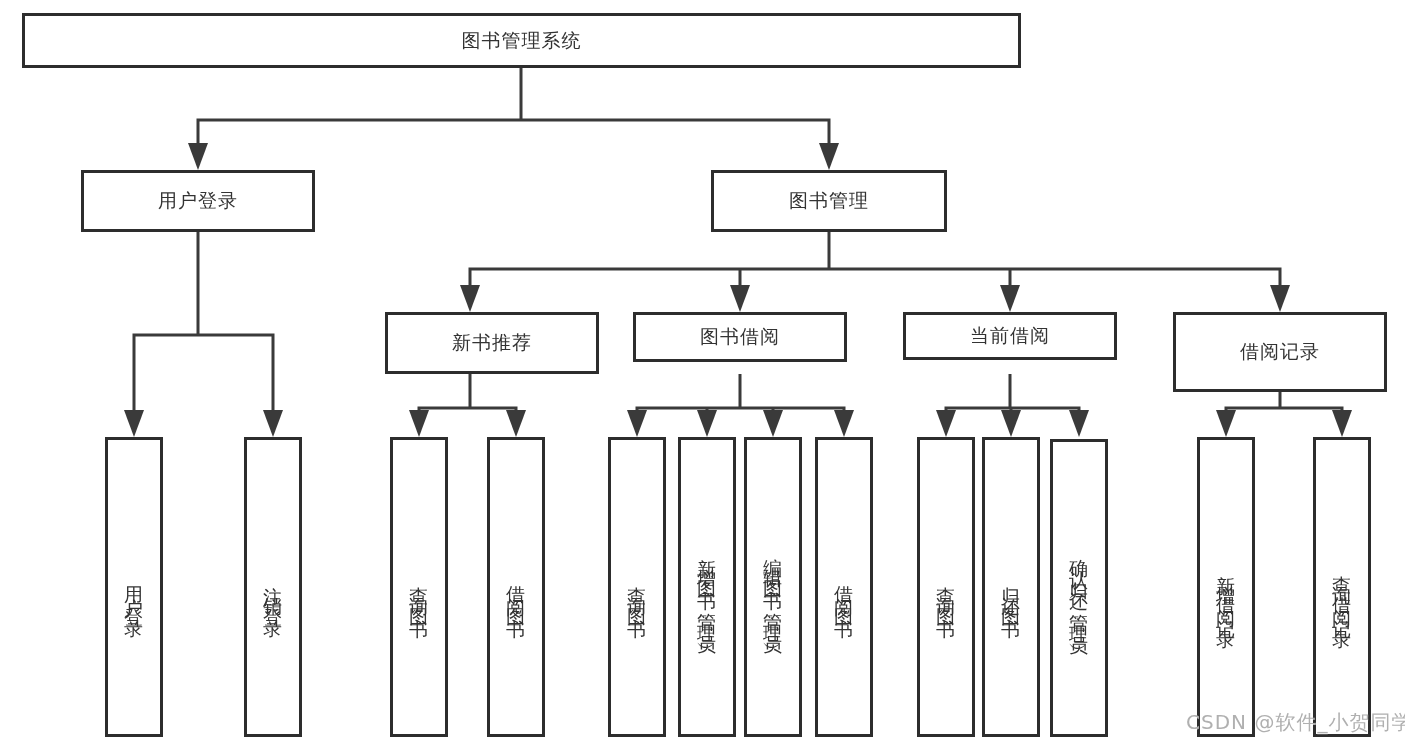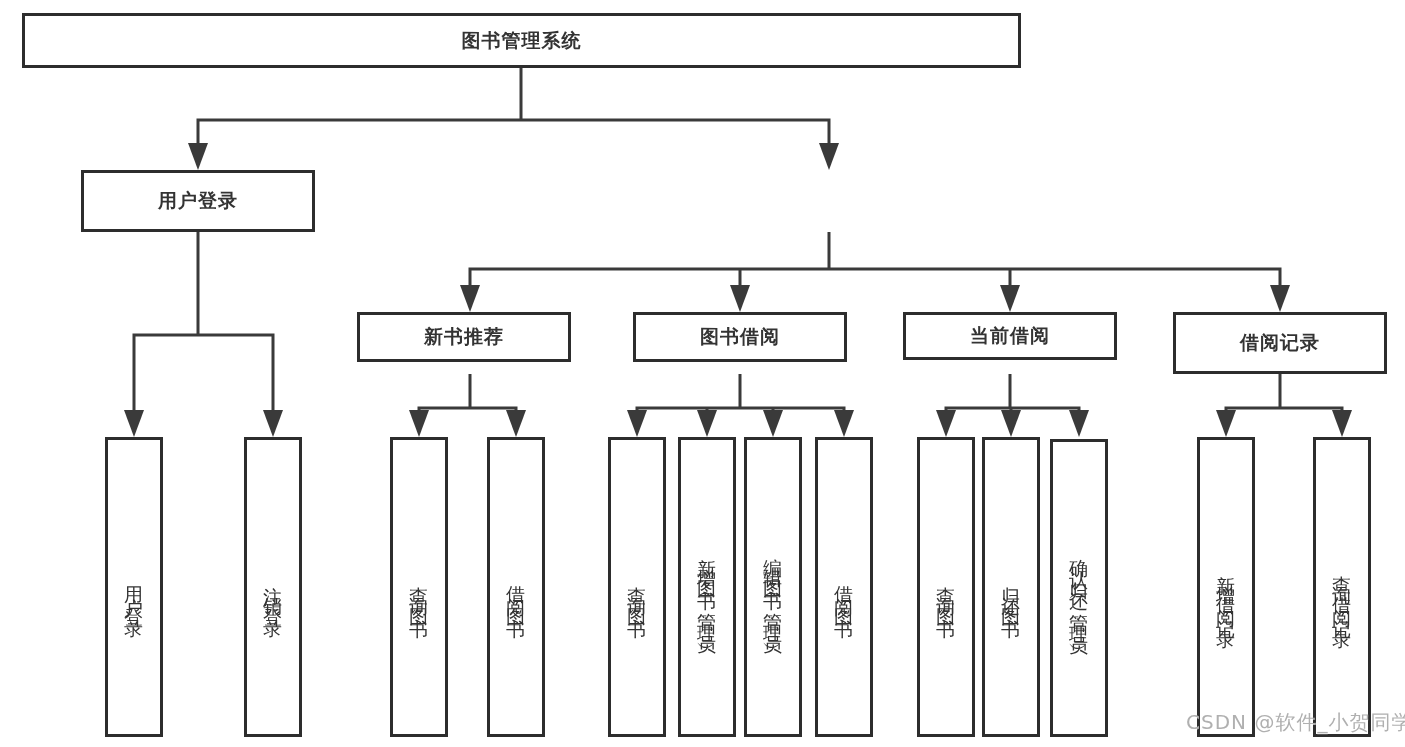--- a/index.html
+++ b/index.html
@@ -22,21 +22,20 @@
     border:3px solid var(--border);
     display:flex;
     align-items:center;
     justify-content:center;
     color:var(--text);
   }
   .hbox .lbl{
     font-size:19px;
     letter-spacing:1px;
     white-space:nowrap;
-    font-weight:bold;
   }
   .vbox .lbl{
     writing-mode:vertical-lr;
     text-orientation:mixed;
     font-size:19px;
     line-height:1;
     letter-spacing:11px;
     margin-bottom:-11px;
   }
   .watermark{
@@ -106,31 +105,34 @@
     </g>
   </svg>
 
   <div class="box hbox" style="left:22px;top:13px;width:999px;height:55px">
     <span class="lbl">图书管理系统</span>
   </div>
 
   <div class="box hbox" style="left:81px;top:170px;width:234px;height:62px">
     <span class="lbl">用户登录</span>
   </div>
+  <div class="box hbox" style="left:711px;top:170px;width:236px;height:62px">
+    <span class="lbl">图书管理</span>
+  </div>
 
-  <div class="box hbox" style="left:357px;top:312px;width:214px;height:50px">
+  <div class="box hbox" style="left:385px;top:312px;width:214px;height:62px">
     <span class="lbl">新书推荐</span>
   </div>
   <div class="box hbox" style="left:633px;top:312px;width:214px;height:50px">
     <span class="lbl">图书借阅</span>
   </div>
   <div class="box hbox" style="left:903px;top:312px;width:214px;height:48px">
     <span class="lbl">当前借阅</span>
   </div>
-  <div class="box hbox" style="left:1173px;top:312px;width:214px;height:62px">
+  <div class="box hbox" style="left:1173px;top:312px;width:214px;height:80px">
     <span class="lbl">借阅记录</span>
   </div>
 
   <div class="box vbox" style="left:105px;top:437px;width:58px;height:300px">
     <span class="lbl">用户登录</span>
   </div>
   <div class="box vbox" style="left:244px;top:437px;width:58px;height:300px">
     <span class="lbl">注销登录</span>
   </div>
 

